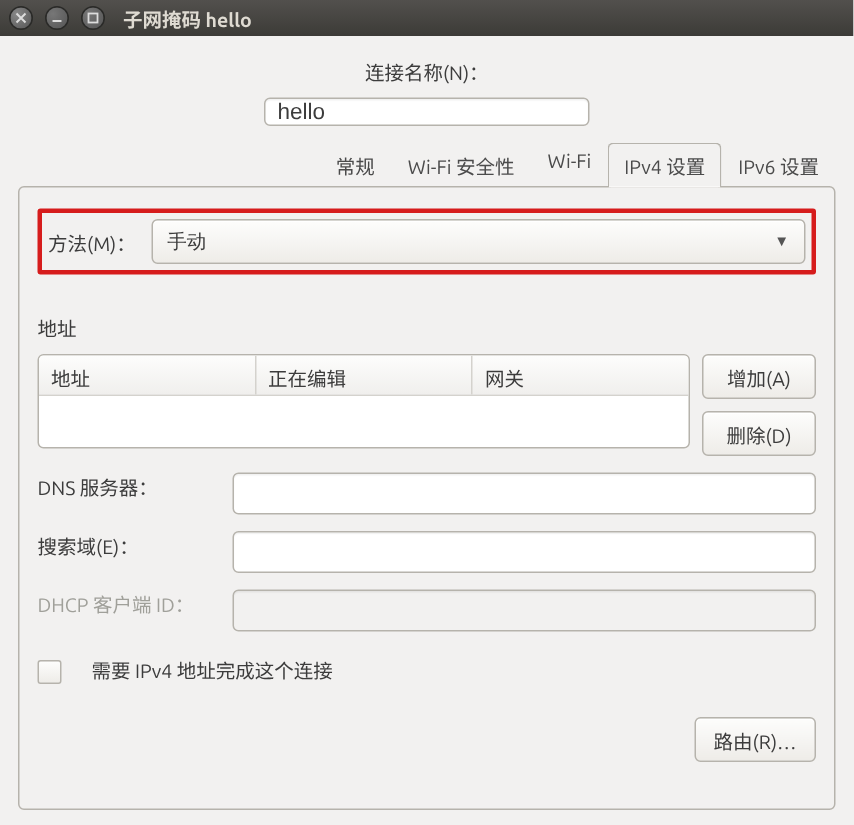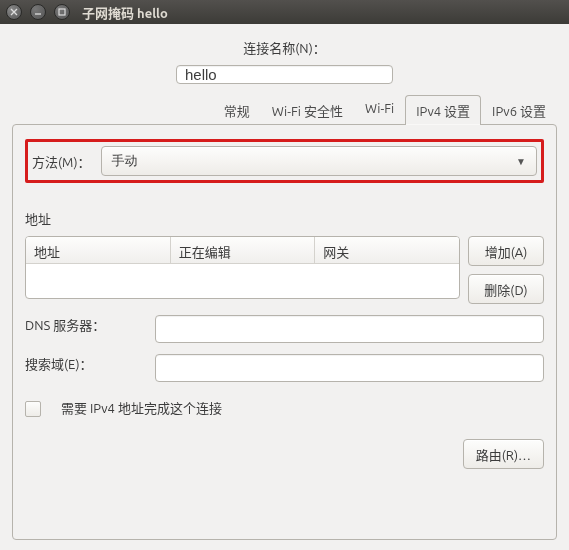--- a/index.html
+++ b/index.html
@@ -258,20 +258,24 @@
     <div class="field-row">
       <span class="flabel">DNS 服务器：</span>
       <input class="text-input" value="" style="">
     </div>
 
     <div class="field-row">
       <span class="flabel">搜索域(E)：</span>
       <input class="text-input" value="" style="">
     </div>
 
+    <div class="field-row">
+      <span class="flabel dim">DHCP 客户端 ID：</span>
+      <input class="text-input dim-input" disabled="" value="" style="">
+    </div>
 
     <div class="check-row">
       <span class="chk"></span>
       <span>需要 IPv4 地址完成这个连接</span>
     </div>
 
     <div class="route-row">
       <div class="btn">路由(R)…</div>
     </div>
 

